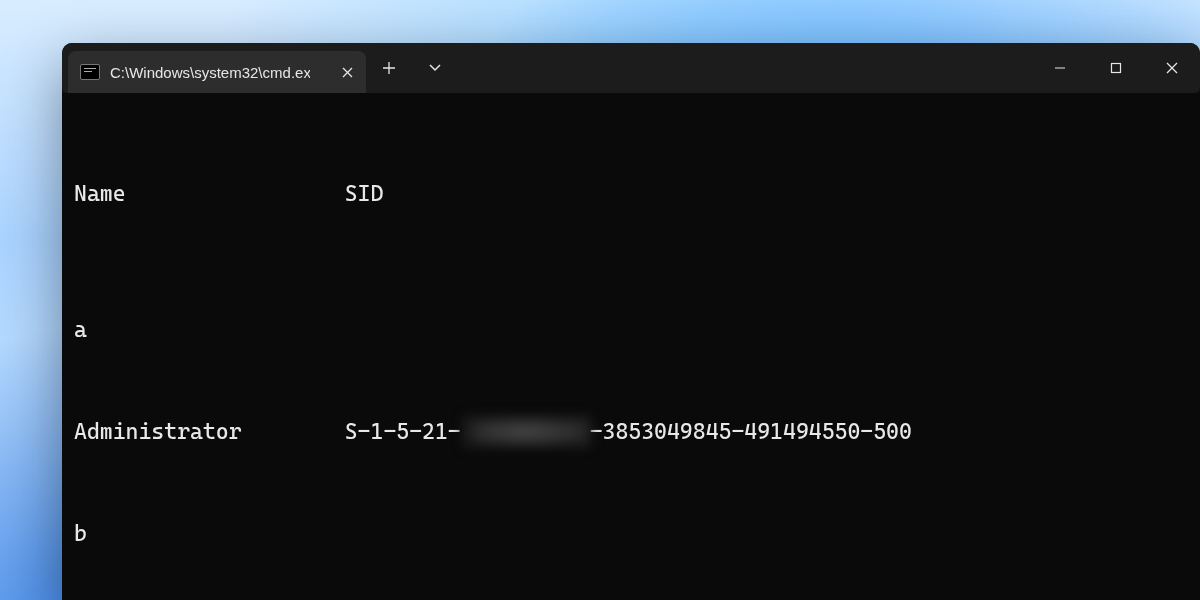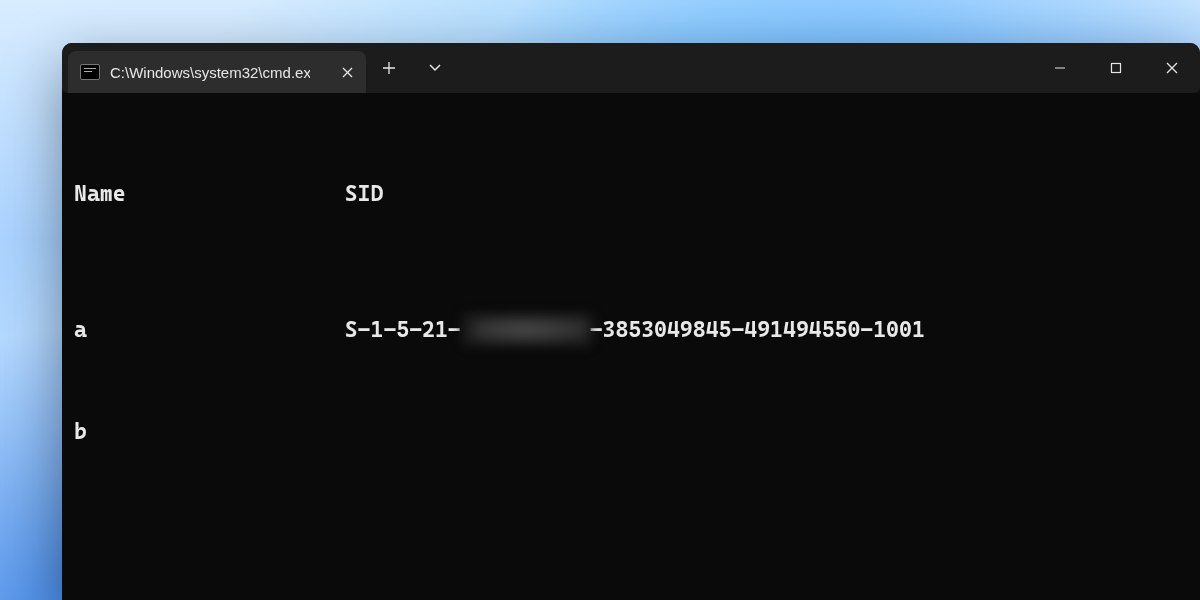--- a/index.html
+++ b/index.html
@@ -49,21 +49,21 @@
   .winbtn svg{display:block;}
   
   .termbody{
     position:absolute;top:50px;left:0;right:0;bottom:0;
     background:#0a0a0a;color:#e8e8e8;
     font-family:"Cascadia Mono","Consolas",monospace;
     font-size:22px;line-height:34px;
     padding:16px 12px 0 12px;
     white-space:pre;
   }
-  .row{display:flex;font-weight:bold;}
+  .row{display:flex;}
   .col-name{display:inline-block;width:21ch;}
   .col-sid{display:inline-block;text-align:right;}
   .blurred{
     display:inline-block;width:10ch;
     color:transparent;text-shadow:0 0 16px #6d6d6d;
     background:radial-gradient(closest-side,#3a3a3a,#161616);
     filter:blur(4px);border-radius:4px;
   }
 </style>
 </head>
@@ -110,21 +110,22 @@
       <div class="winbtn">
         <svg width="12" height="12" viewBox="0 0 12 12">
             <path d="M1 1 L11 11 M11 1 L1 11" stroke="#e6e6e6" stroke-width="1.3"></path>
           </svg>
       </div>
     </div>
 
     <div class="termbody">
       <div class="row"><span class="col-name">Name</span><span class="col-sid">SID</span></div>
 
-      <div class="row"><span class="col-name">a</span><span class="col-sid"><span>S-1-5-21-</span><span class="blurred">XXXXXXXXX</span><span>-3853049845-491494550-</span><span>1001</span></span></div>
+      <div class="row"><span class="col-name">a</span></div>
+      <div class="row"><span class="col-name">Administrator</span><span class="col-sid"><span>S-1-5-21-</span><span class="blurred">XXXXXXXXX</span><span>-3853049845-491494550-</span><span>500</span></span></div>
       <div class="row"><span class="col-name">b</span></div>
       
       
       
       
 
       
       
       
     </div>

